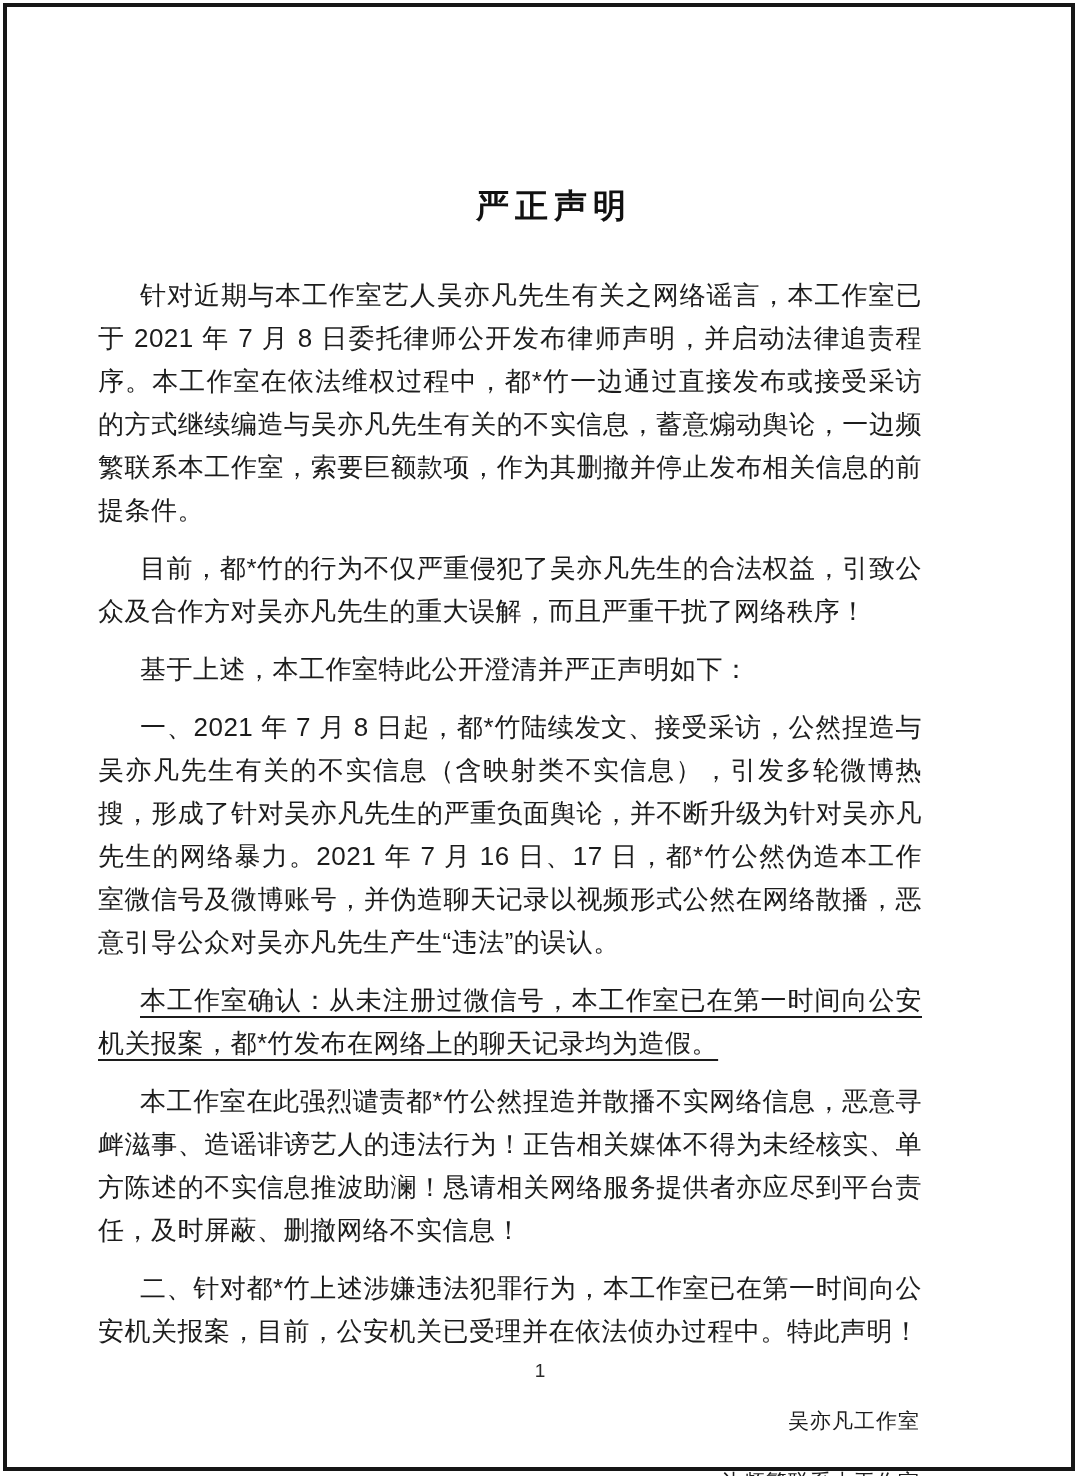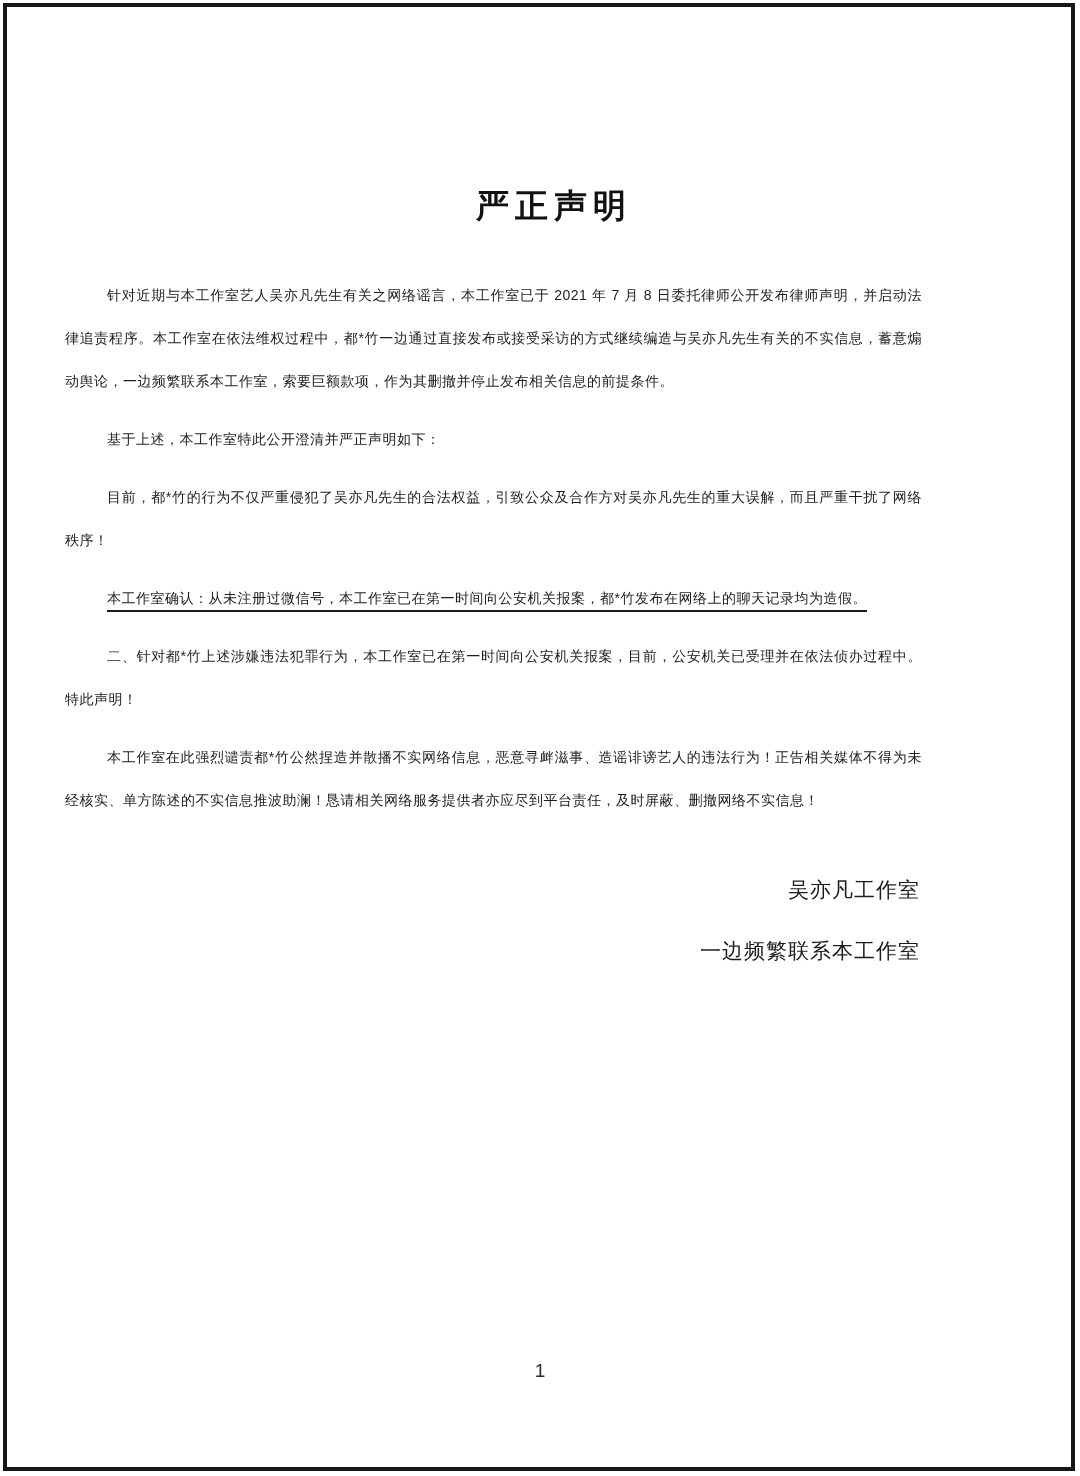--- a/index.html
+++ b/index.html
@@ -31,22 +31,22 @@
     padding-top: 186px;
     text-align: center;
     font-size: 33px;
     line-height: 40px;
     font-weight: bold;
     letter-spacing: 6px;
     color: #111;
     padding-left: 28px;
   }
   .content {
-    padding: 48px 158px 0 65px;
-    font-size: 14px;
+    padding: 48px 158px 0 98px;
+    font-size: 26px;
     line-height: 43px;
     text-align: justify;
     letter-spacing: 0.5px;
   }
   .para {
     margin: 0 0 15px 0;
     text-indent: 42px;
   }
   .para.underlined {
     text-decoration: underline;
@@ -81,25 +81,26 @@
 </head>
 <body>
 
 <div class="page">
   <div class="frame"></div>
 
   <h1 class="doc-title">严正声明</h1>
 
   <div class="content">
     <p class="para">针对近期与本工作室艺人吴亦凡先生有关之网络谣言，本工作室已于 2021 年 7 月 8 日委托律师公开发布律师声明，并启动法律追责程序。本工作室在依法维权过程中，都*竹一边通过直接发布或接受采访的方式继续编造与吴亦凡先生有关的不实信息，蓄意煽动舆论，一边频繁联系本工作室，索要巨额款项，作为其删撤并停止发布相关信息的前提条件。</p>
+    <p class="para">目前，都*竹的行为不仅严重侵犯了吴亦凡先生的合法权益，引致公众及合作方对吴亦凡先生的重大误解，而且严重干扰了网络秩序！</p>
     <p class="para">基于上述，本工作室特此公开澄清并严正声明如下：</p>
-    <p class="para">目前，都*竹的行为不仅严重侵犯了吴亦凡先生的合法权益，引致公众及合作方对吴亦凡先生的重大误解，而且严重干扰了网络秩序！</p>
+    <p class="para">一、2021 年 7 月 8 日起，都*竹陆续发文、接受采访，公然捏造与吴亦凡先生有关的不实信息（含映射类不实信息），引发多轮微博热搜，形成了针对吴亦凡先生的严重负面舆论，并不断升级为针对吴亦凡先生的网络暴力。2021 年 7 月 16 日、17 日，都*竹公然伪造本工作室微信号及微博账号，并伪造聊天记录以视频形式公然在网络散播，恶意引导公众对吴亦凡先生产生“违法”的误认。</p>
     <p class="para underlined">本工作室确认：从未注册过微信号，本工作室已在第一时间向公安机关报案，都*竹发布在网络上的聊天记录均为造假。</p>
+    <p class="para">本工作室在此强烈谴责都*竹公然捏造并散播不实网络信息，恶意寻衅滋事、造谣诽谤艺人的违法行为！正告相关媒体不得为未经核实、单方陈述的不实信息推波助澜！恳请相关网络服务提供者亦应尽到平台责任，及时屏蔽、删撤网络不实信息！</p>
     <p class="para">二、针对都*竹上述涉嫌违法犯罪行为，本工作室已在第一时间向公安机关报案，目前，公安机关已受理并在依法侦办过程中。特此声明！</p>
-    <p class="para">本工作室在此强烈谴责都*竹公然捏造并散播不实网络信息，恶意寻衅滋事、造谣诽谤艺人的违法行为！正告相关媒体不得为未经核实、单方陈述的不实信息推波助澜！恳请相关网络服务提供者亦应尽到平台责任，及时屏蔽、删撤网络不实信息！</p>
   </div>
 
   <div class="signature-block">
     <p class="signature-line">吴亦凡工作室</p>
     <p class="date-line">一边频繁联系本工作室</p>
   </div>
 
   <div class="page-number">1</div>
 </div>
 

